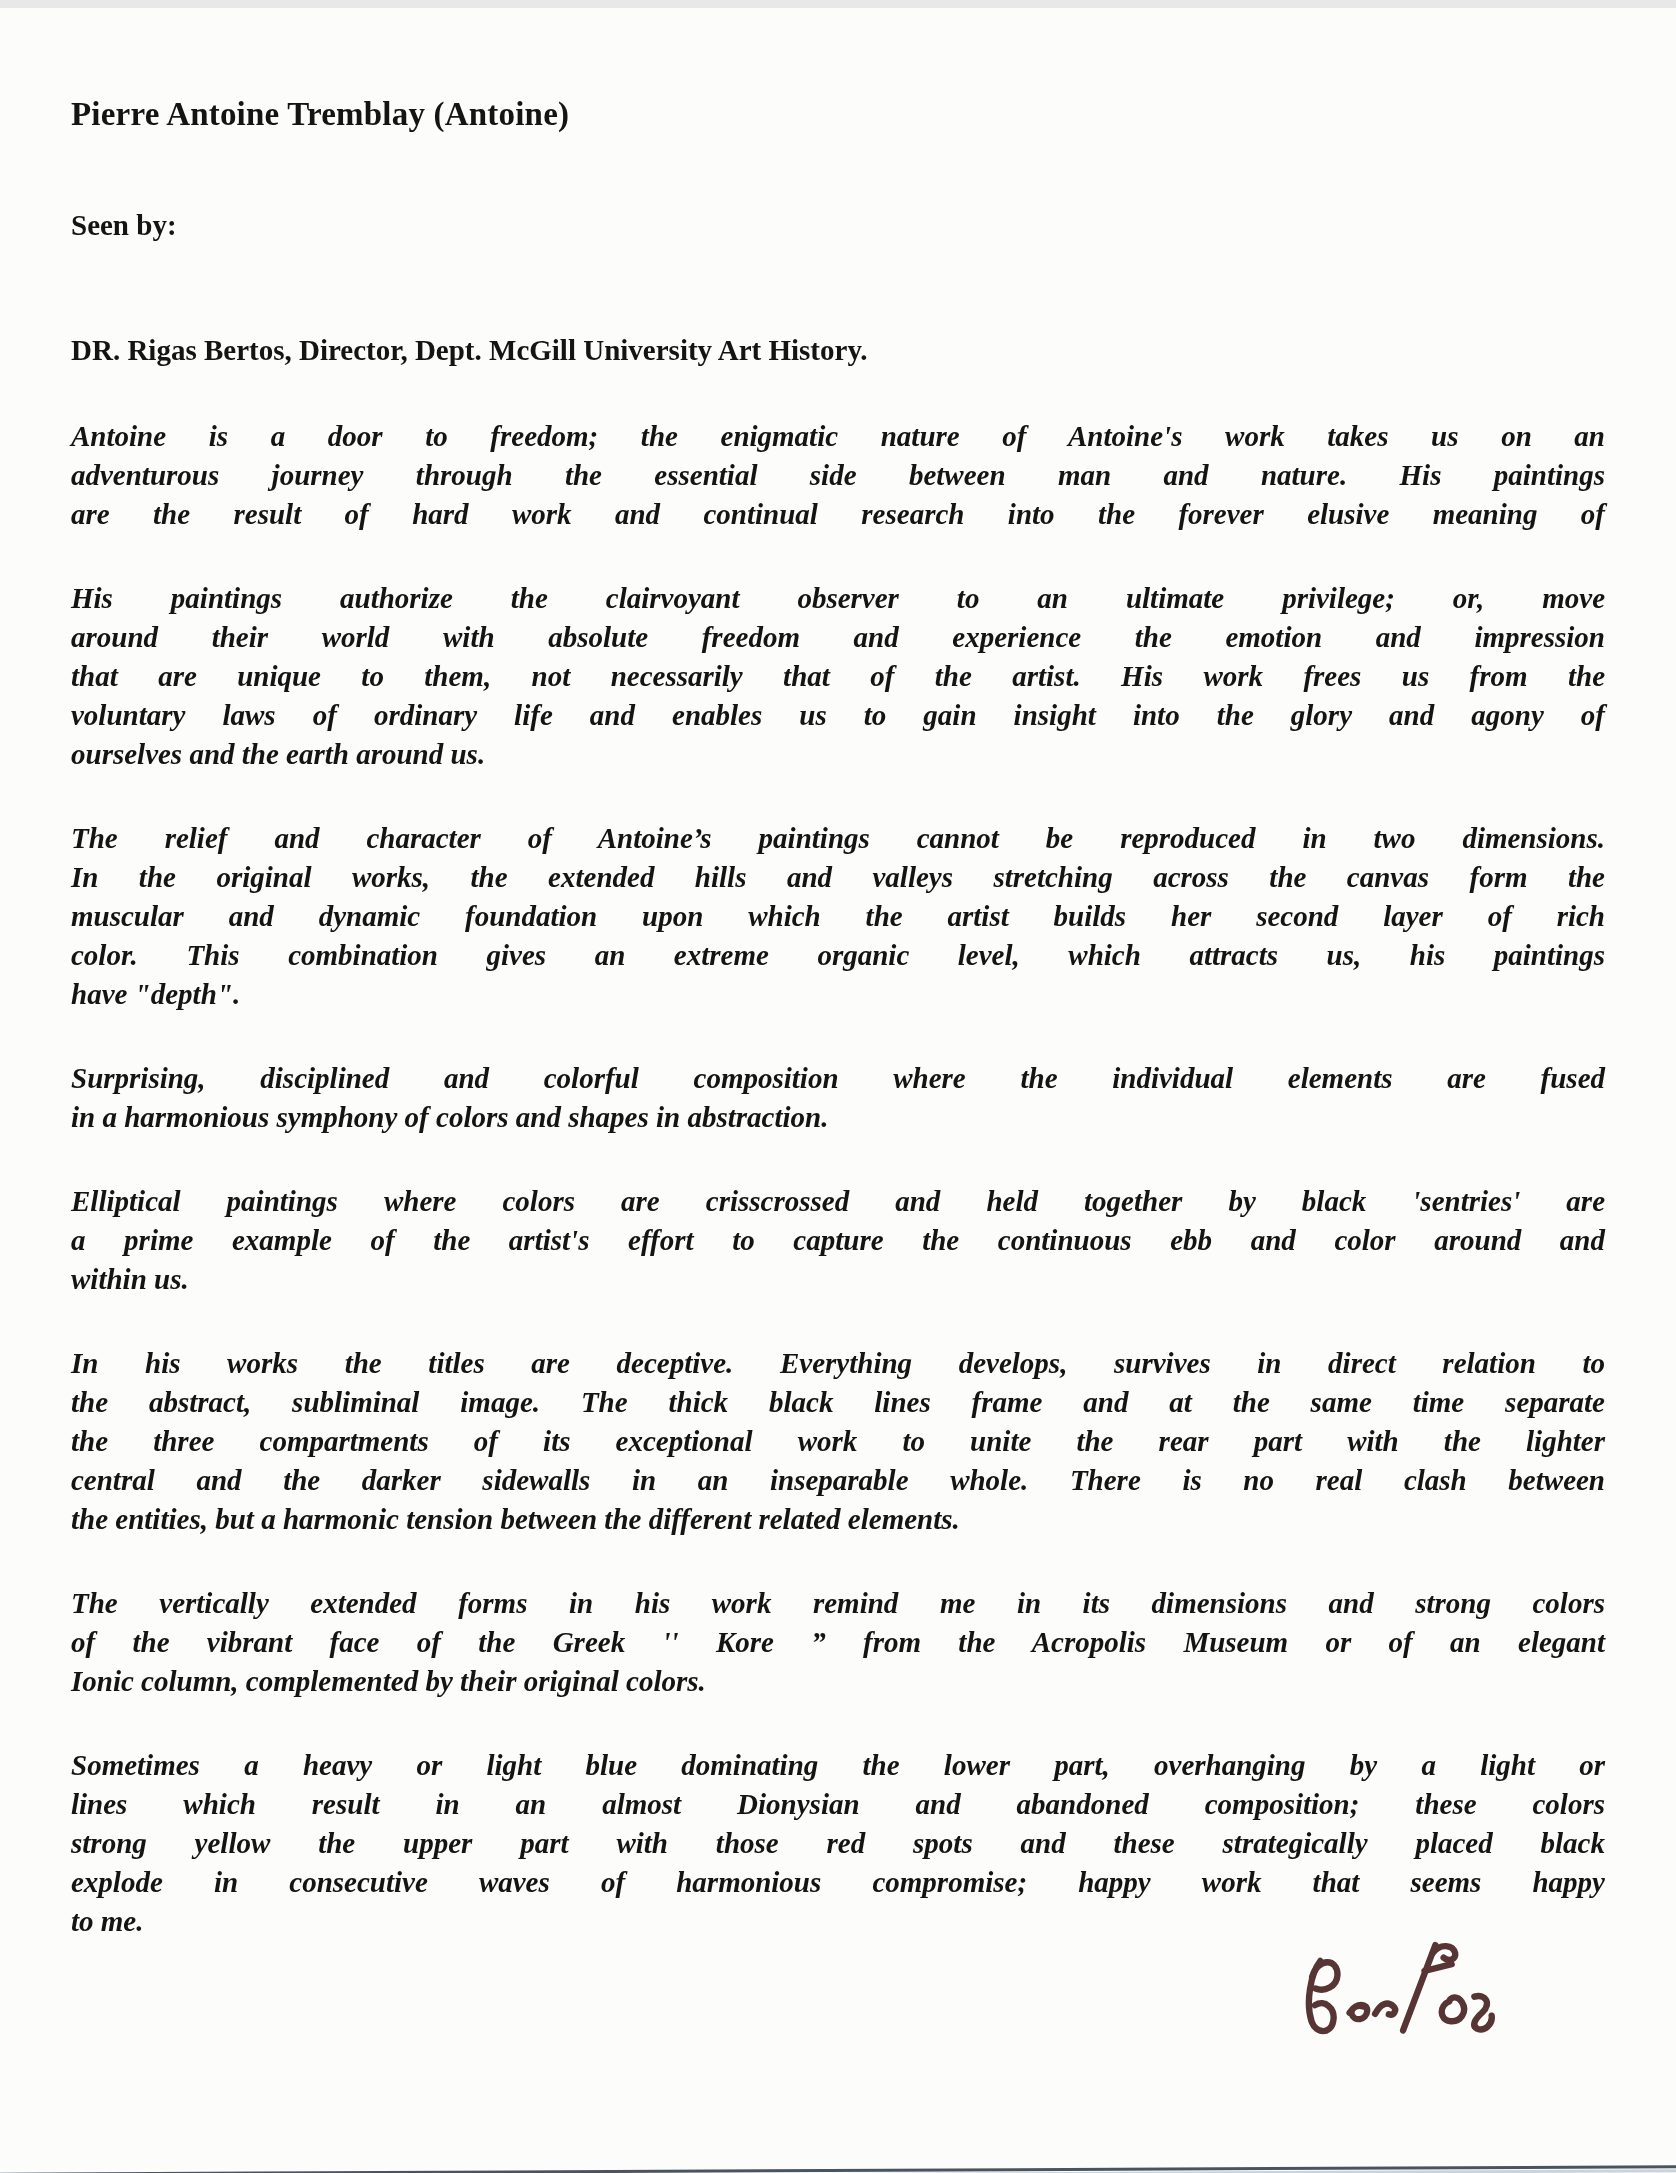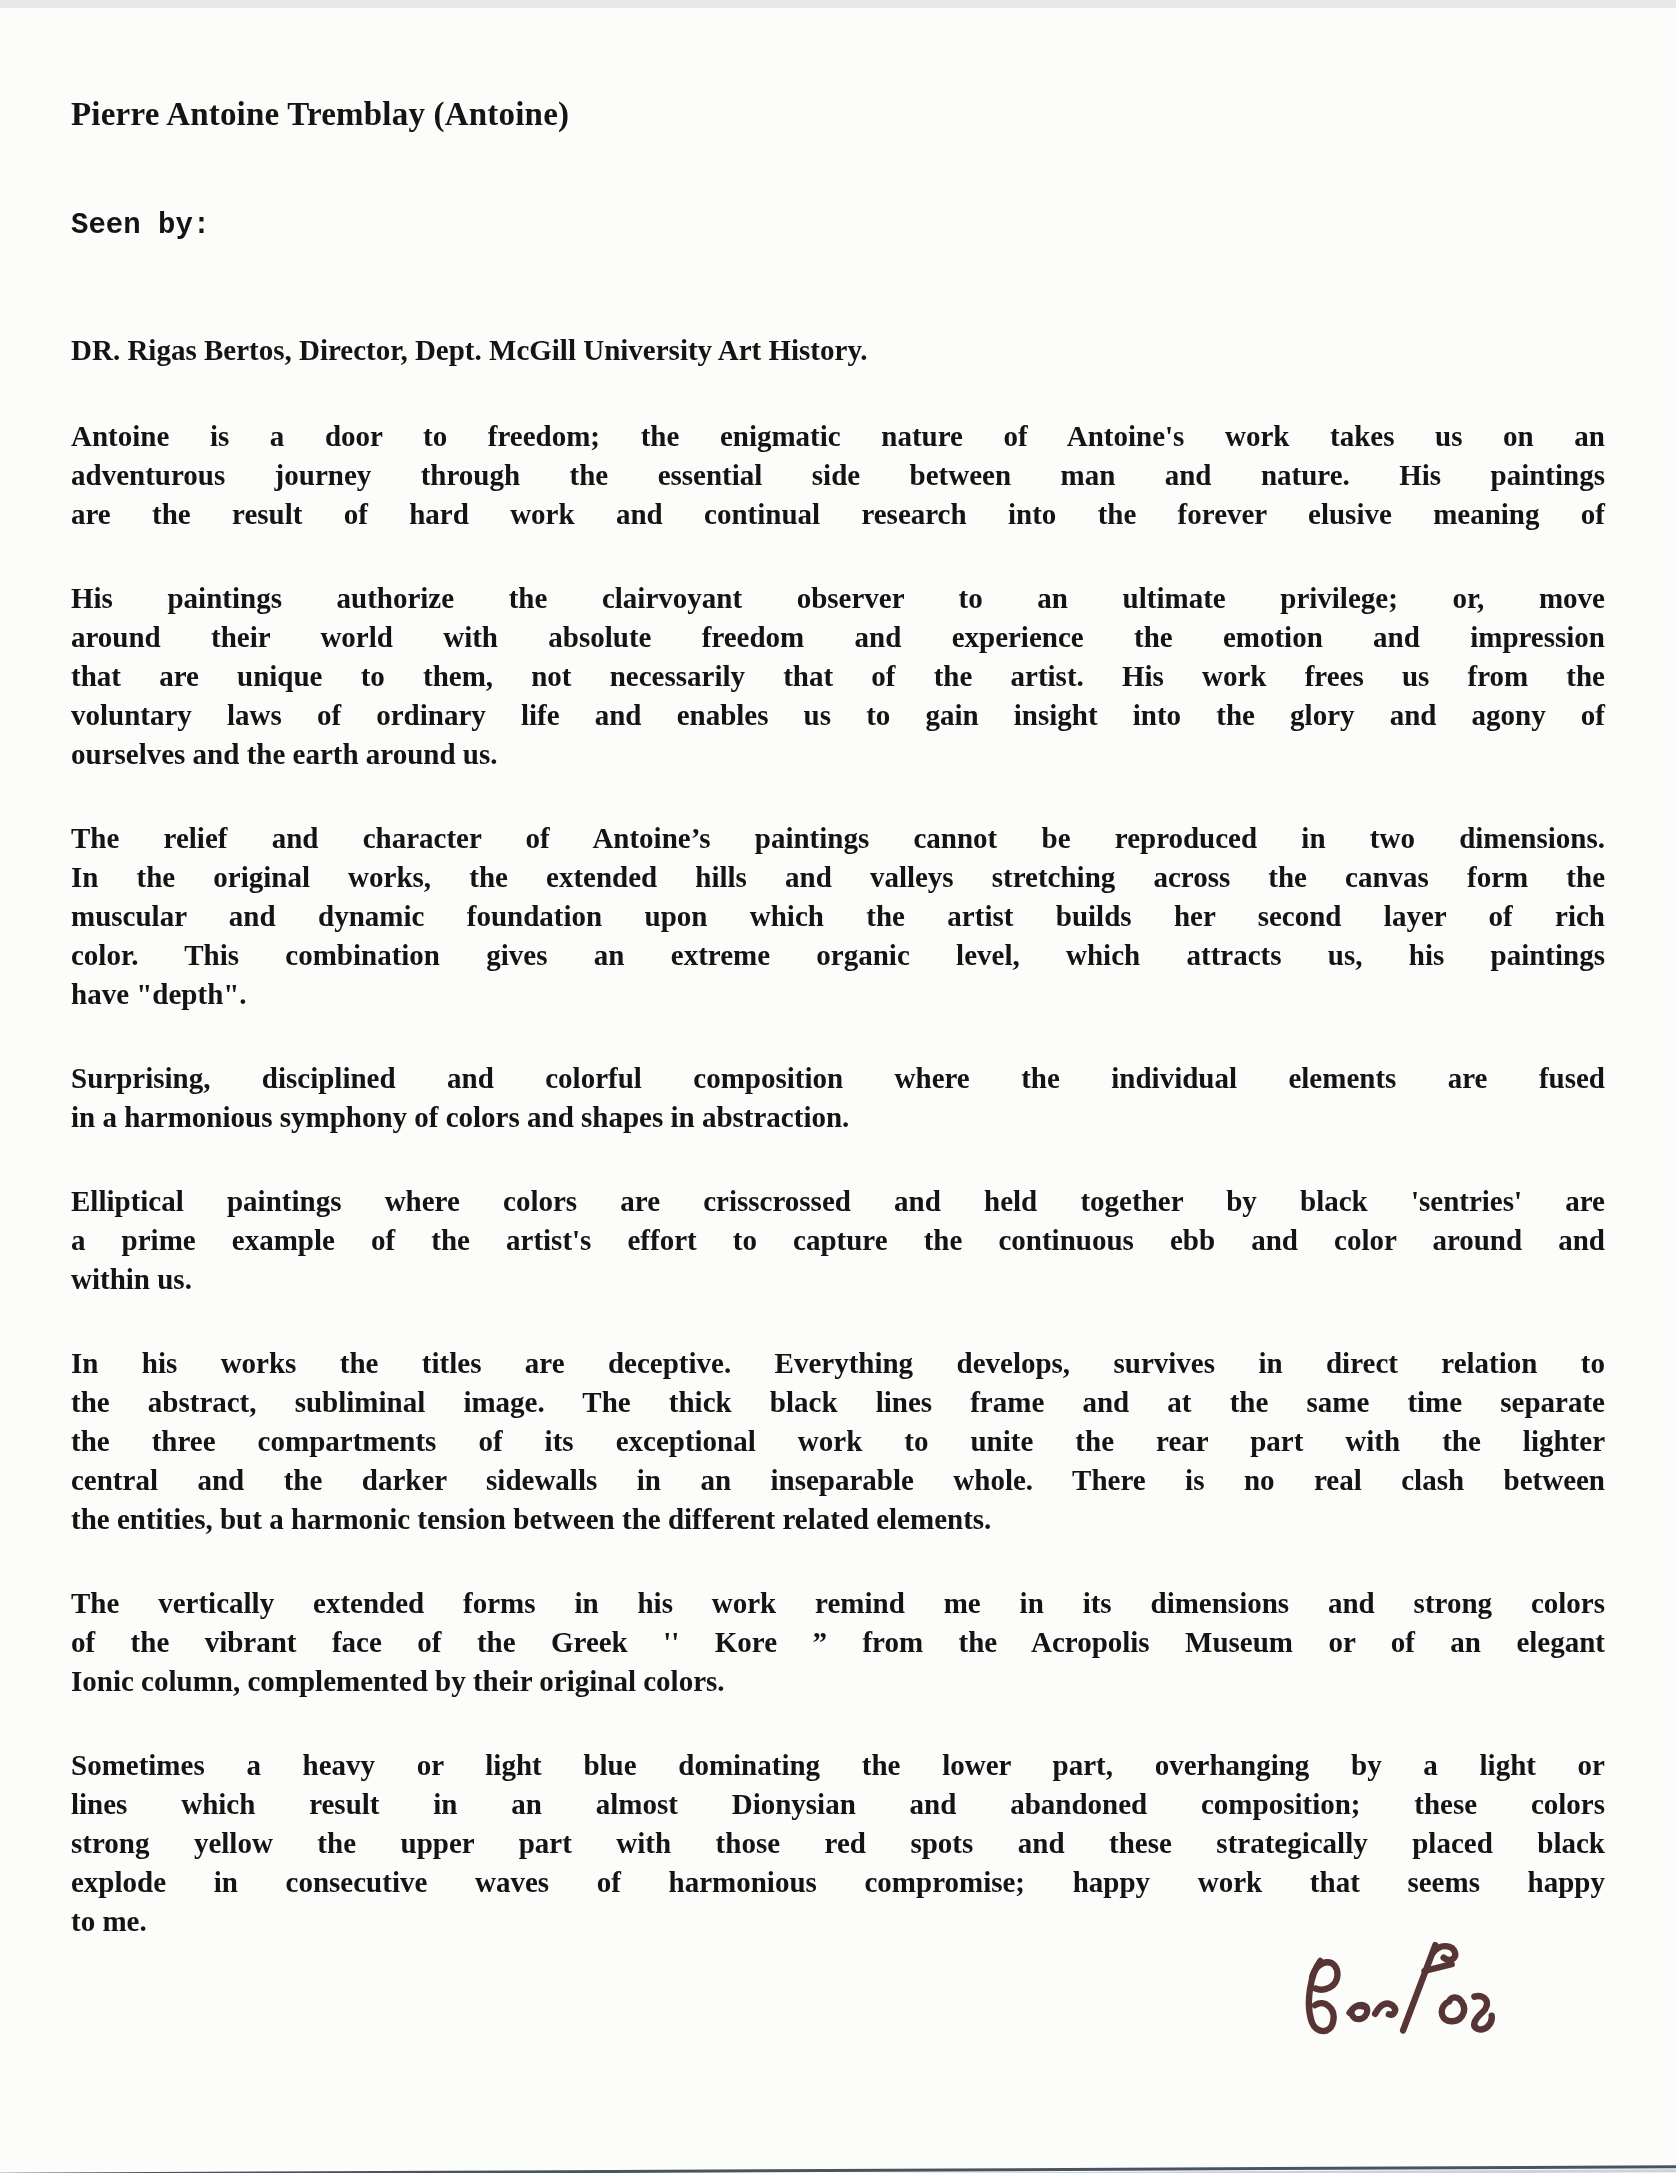--- a/index.html
+++ b/index.html
@@ -23,33 +23,33 @@
   .title {
     font-size: 33px;
     line-height: 45px;
     margin: 0;
     letter-spacing: 0.2px;
   }
   .seen-by {
     font-size: 29px;
     line-height: 39px;
     margin: 69px 0 0 0;
-    font-family: Liberation Mono, monospace;
   }
   .reviewer {
     font-size: 29px;
     line-height: 39px;
     margin: 86px 0 0 0;
   }
   .paragraphs {
     margin-top: 47px;
   }
   .paragraph {
     margin: 0 0 45px 0;
     font-size: 29px;
+    font-style: italic;
   }
   .line {
     line-height: 39px;
     text-align: justify;
     text-align-last: justify;
     white-space: normal;
   }
   .line.last {
     text-align-last: left;
   }

